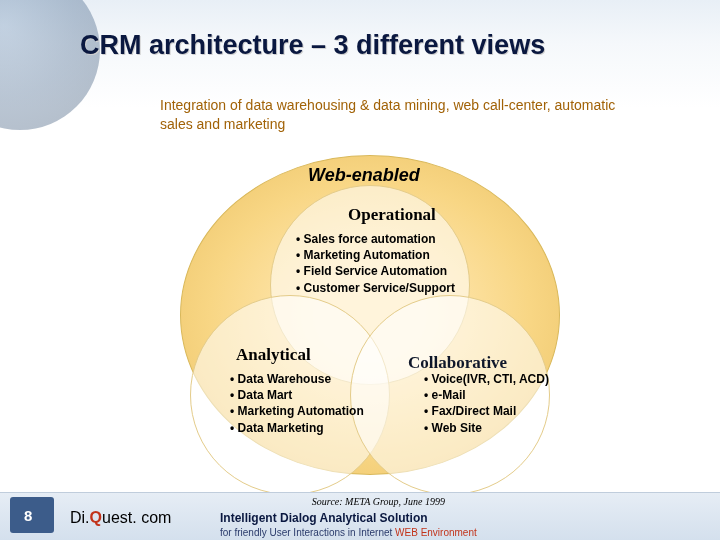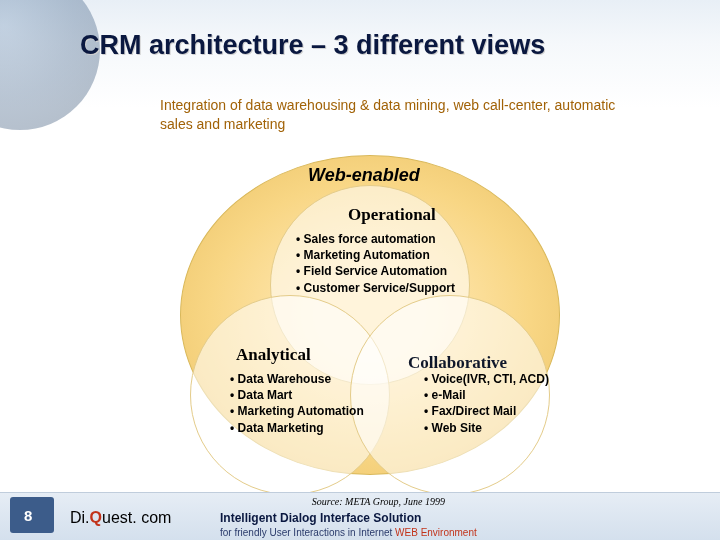--- a/index.html
+++ b/index.html
@@ -203,18 +203,18 @@
 </div>
 
 <div class="footer">
   <div class="page-num-bg"></div>
   <div class="page-num">8</div>
   <div class="brand">
     <span class="rest">Di.</span><span class="qi">Q</span><span class="rest">uest. com</span>
   </div>
   <div class="tagline-block">
     <div class="source-line">Source: META Group, June 1999</div>
-    <div class="tag1">Intelligent Dialog Interface Solution</div>
+    <div class="tag1">Intelligent Dialog Analytical Solution</div>
     <div class="tag2">
       <span class="diq">for friendly User Interactions in Internet </span><span class="web">WEB Environment</span>
     </div>
   </div>
 </div>
 
 </body></html>

